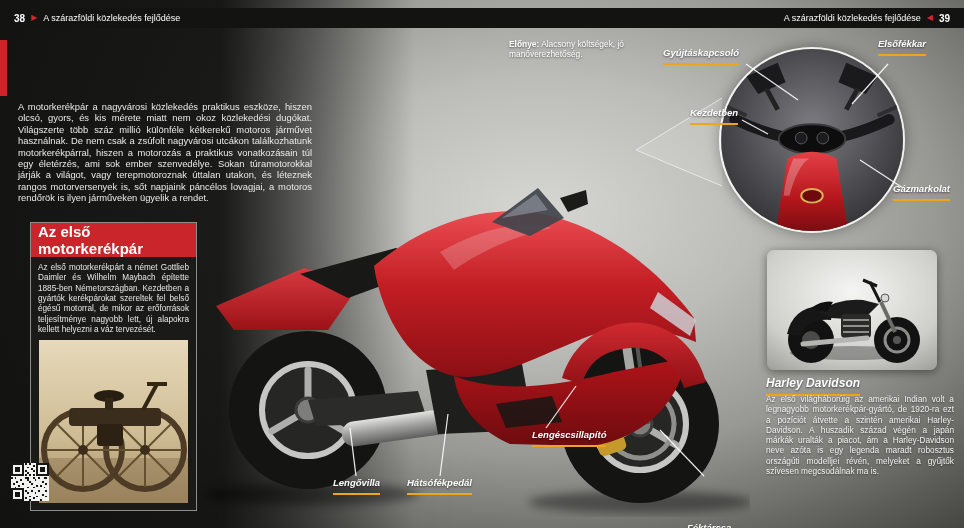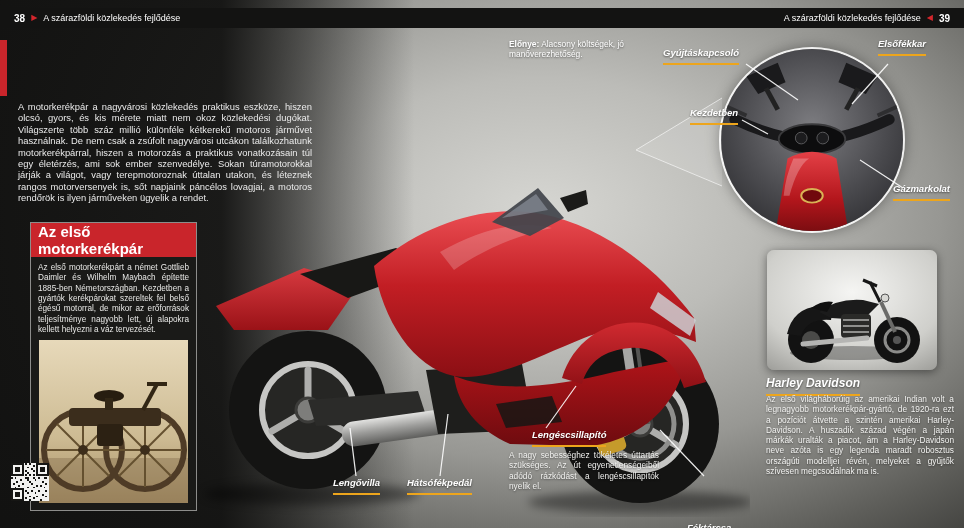--- a/index.html
+++ b/index.html
@@ -335,19 +335,18 @@
   </svg>
 
   <span class="label" style="left:663px; top:48px;">Gyújtáskapcsoló</span>
   <span class="label" style="left:878px; top:39px;">Elsőfékkar</span>
   <span class="label" style="left:690px; top:108px;">Kezdetben</span>
   <span class="label" style="left:893px; top:184px;">Gázmarkolat</span>
 
   <span class="label" style="left:333px; top:478px;">Lengővilla</span>
   <span class="label" style="left:407px; top:478px;">Hátsófékpedál</span>
   <span class="label" style="left:499px; top:430px;margin-left:33px;">Lengéscsillapító</span>
-  <div class="smalltext" style="left:509px; top:450px; width:150px;">A nagy sebességhez tökéletes úttartás szükséges. Az út egyenetlenségeiből adódó rázkódást a lengéscsillapítók nyelik el.</div>
   <span class="label" style="left:687px; top:502px;margin-top:21px;">Féktárcsa</span>
 
   <span class="label harley-title">Harley Davidson</span>
   <div class="smalltext" style="left:766px; top:394px; width:188px;">Az első világháborúig az amerikai Indian volt a legnagyobb motorkerékpár-gyártó, de 1920-ra ezt a pozíciót átvette a szintén amerikai Harley-Davidson. A huszadik század végén a japán márkák uralták a piacot, ám a Harley-Davidson neve azóta is egy legenda maradt robosztus országúti modelljei révén, melyeket a gyűjtők szívesen megcsodálnak ma is.</div>
 
 </div>
 
 </body></html>

